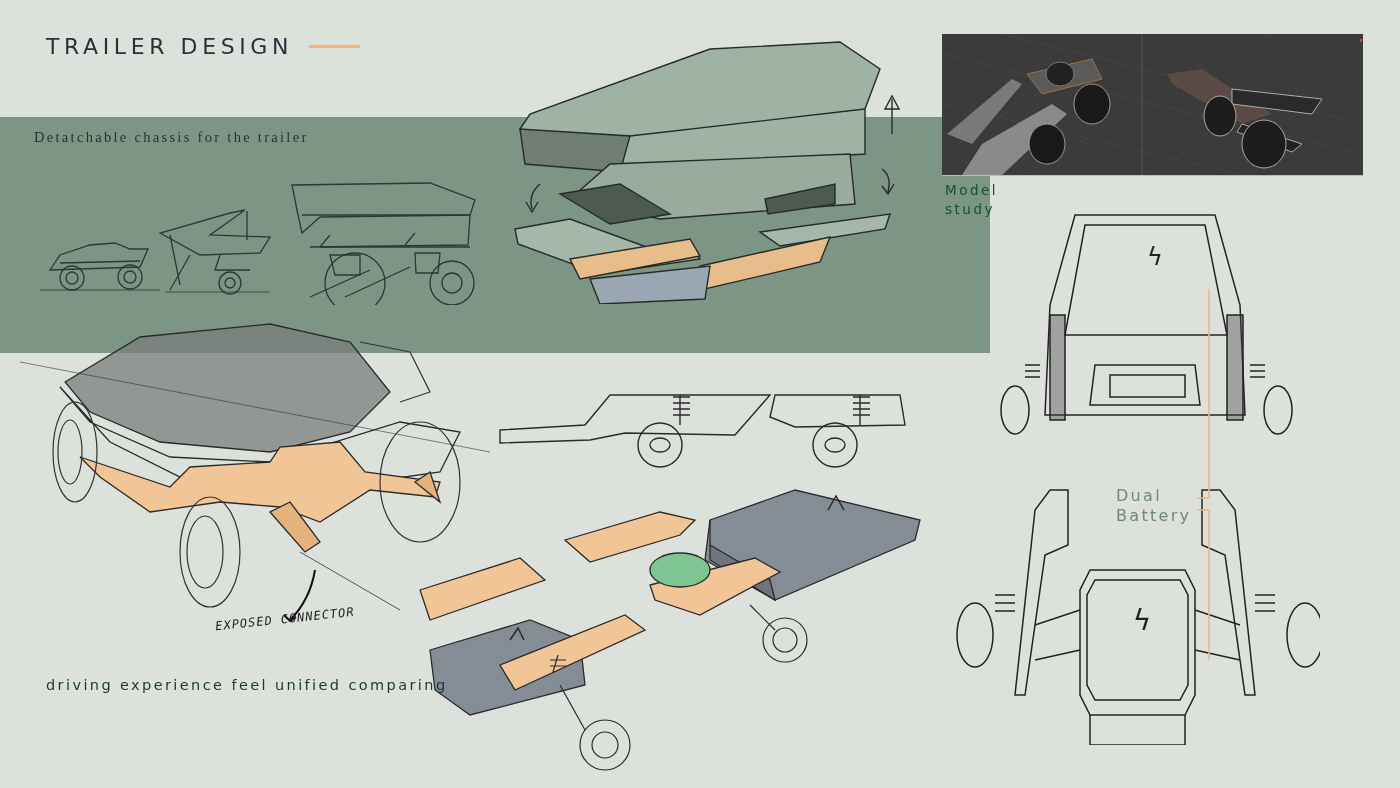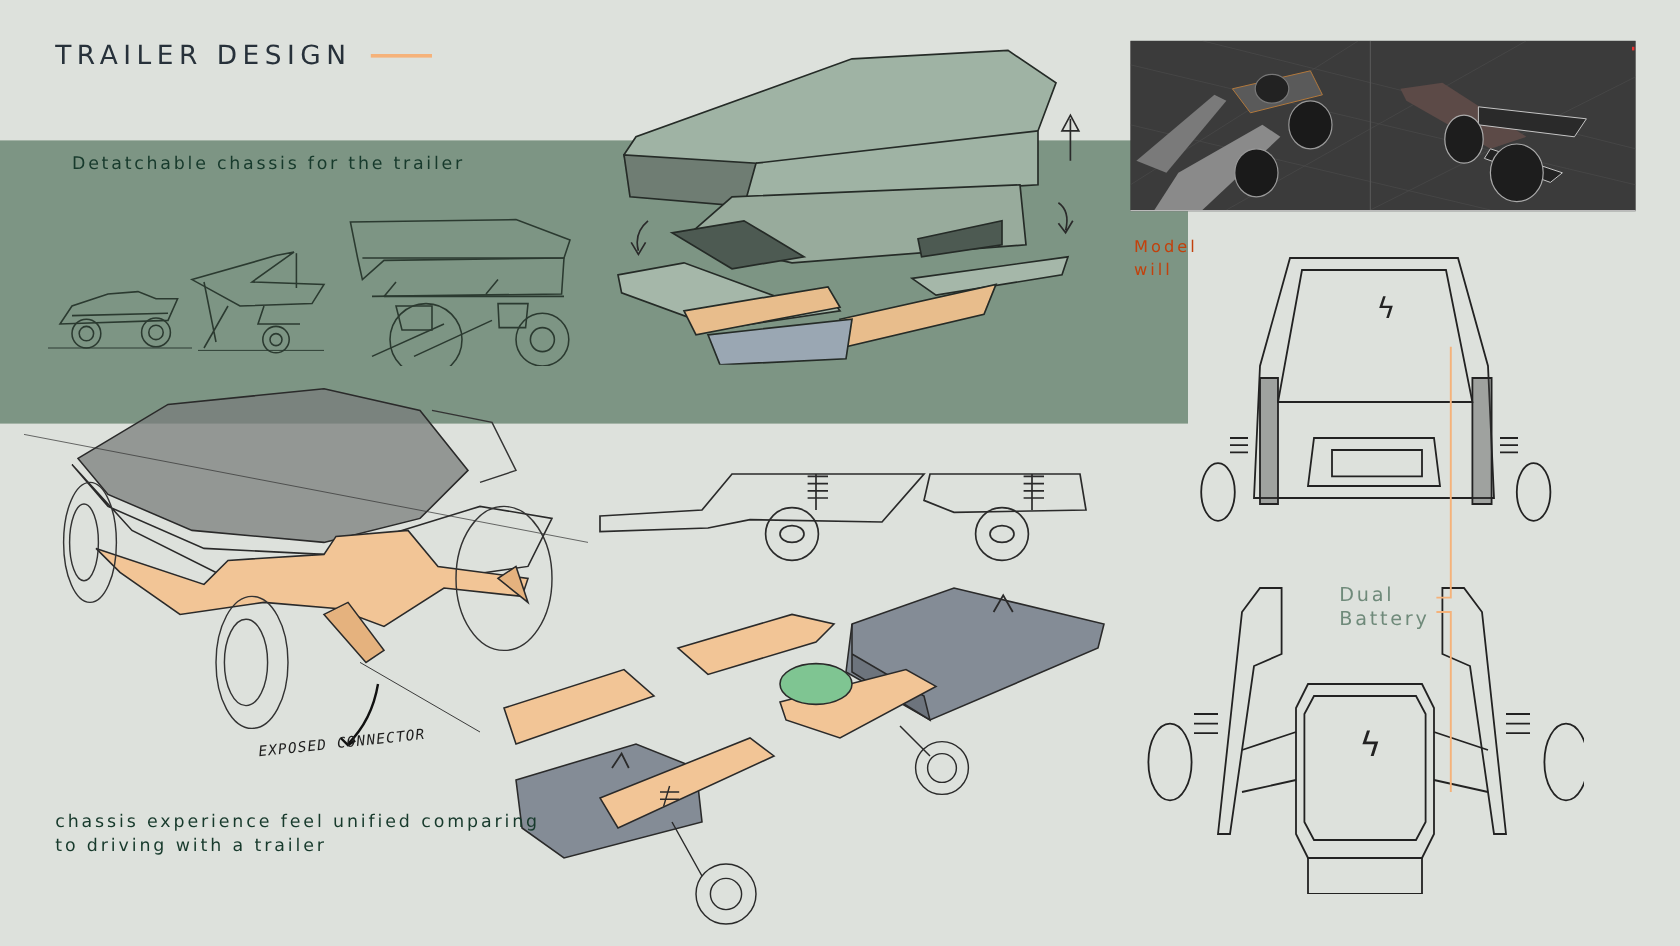--- a/index.html
+++ b/index.html
@@ -2,22 +2,22 @@
 <html><head>
 <meta charset="utf-8">
 <style>
   html,body{margin:0;padding:0;}
   body{width:1400px;height:788px;background:#dde1dc;position:relative;overflow:hidden;font-family:"DejaVu Sans","Liberation Sans",sans-serif;}
   .abs{position:absolute;}
   .title{left:46px;top:34px;font-size:22px;letter-spacing:4.6px;color:#27313a;font-weight:normal;}
   .title-dash{left:309px;top:45px;width:51px;height:3px;background:#f5b27a;}
   .green-panel{left:0;top:117px;width:990px;height:236px;background:#7d9584;}
   .caption{color:#173a2c;letter-spacing:2.3px;font-size:14.5px;}
-  .cap-top{left:60px;top:129px;}
-  .model-label{left:945px;top:181px;font-size:13.5px;line-height:19px;letter-spacing:2.5px;color:#c2410c;margin-top:16px;}
+  .cap-top{left:34px;top:129px;font-family:Liberation Serif, serif;}
+  .model-label{left:945px;top:181px;font-size:13.5px;line-height:19px;letter-spacing:2.5px;color:#14532d;}
   .render{left:942px;top:34px;width:421px;height:141px;background:#3a3a3a;overflow:hidden;border-bottom:1px solid #bbb;}
   .bottom-cap{left:46px;top:676px;font-size:14.5px;line-height:19.5px;letter-spacing:2.4px;color:#173a2c;}
   .dual{left:1116px;top:486px;font-size:16px;line-height:19.5px;letter-spacing:2.3px;color:#6f8a7a;}
   .handnote{left:215px;top:612px;font-family:"DejaVu Sans Mono",monospace;font-size:12px;letter-spacing:1px;color:#1e1e1e;transform:rotate(-6deg);font-style:italic;}
   svg{position:absolute;}
 </style>
 </head>
 <body>
 
 <div class="abs title">TRAILER DESIGN</div>
@@ -92,21 +92,21 @@
     <path d="M225 40 L260 35 L330 80 L300 90 L230 50 Z" fill="#5c4a47"></path>
     <path d="M290 55 L380 65 L370 80 L290 70 Z" fill="#2a2a2a" stroke="#ccc" stroke-width="0.8"></path>
     <path d="M300 90 L360 110 L350 118 L295 98 Z" fill="#222" stroke="#ccc" stroke-width="0.8"></path>
     <ellipse cx="278" cy="82" rx="16" ry="20" fill="#1d1d1d" stroke="#aaa"></ellipse>
     <ellipse cx="322" cy="110" rx="22" ry="24" fill="#1d1d1d" stroke="#aaa"></ellipse>
     <rect x="418" y="5" width="2" height="3" fill="#e33"></rect>
   </svg>
 </div>
 <div class="abs model-label">
   <div>Model</div>
-  <div>will</div>
+  <div>study</div>
 </div>
 
 <svg style="left:20px;top:312px" width="470" height="300" viewBox="0 0 470 300">
   <g stroke="#2a2a2a" stroke-width="1.3">
     <path d="M45 70 L120 25 L250 12 L330 30 L370 80 L330 120 L250 140 L140 130 L70 100 Z" fill="#7a7d7c" fill-opacity="0.75"></path>
     <path d="M40 75 L70 110 L150 145 L250 150 L380 110 L440 120 L420 160 L280 180 L160 165 L90 130 Z" fill="none"></path>
     <path d="M60 145 L150 175 L170 155 L250 150 L260 135 L320 130 L345 160 L420 170 L415 185 L350 178 L300 210 L260 195 L200 190 L130 200 L80 165 Z" fill="#f2c596"></path>
     <path d="M250 200 L285 240 L300 230 L270 190 Z" fill="#e5b27e"></path>
     <path d="M395 170 L420 190 L410 160 Z" fill="#e5b27e"></path>
   </g>
@@ -197,15 +197,14 @@
 <svg style="left:1190px;top:285px" width="30" height="380" viewBox="0 0 30 380">
   <path d="M19 4 L19 213 L7 213" fill="none" stroke="#f5b27a" stroke-width="1.6"></path>
   <path d="M7 225 L19 225 L19 375" fill="none" stroke="#f5b27a" stroke-width="1.6"></path>
 </svg>
 <div class="abs dual">
   <div>Dual</div>
   <div>Battery</div>
 </div>
 
 <div class="abs bottom-cap">
-  <div>chassis experience feel unified comparing</div>
-  <div>to driving with a trailer</div>
+  <div>driving experience feel unified comparing</div>
 </div>
 
 </body></html>

